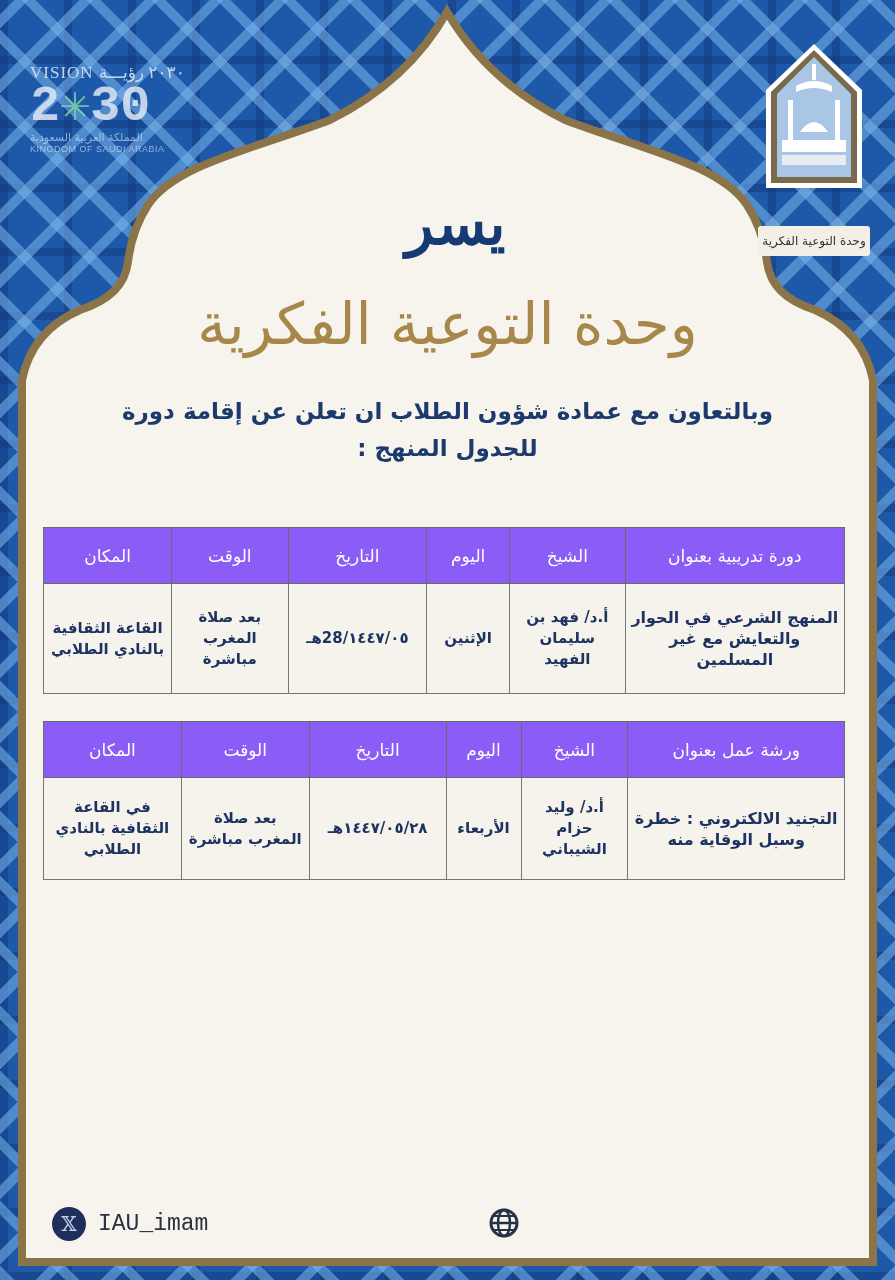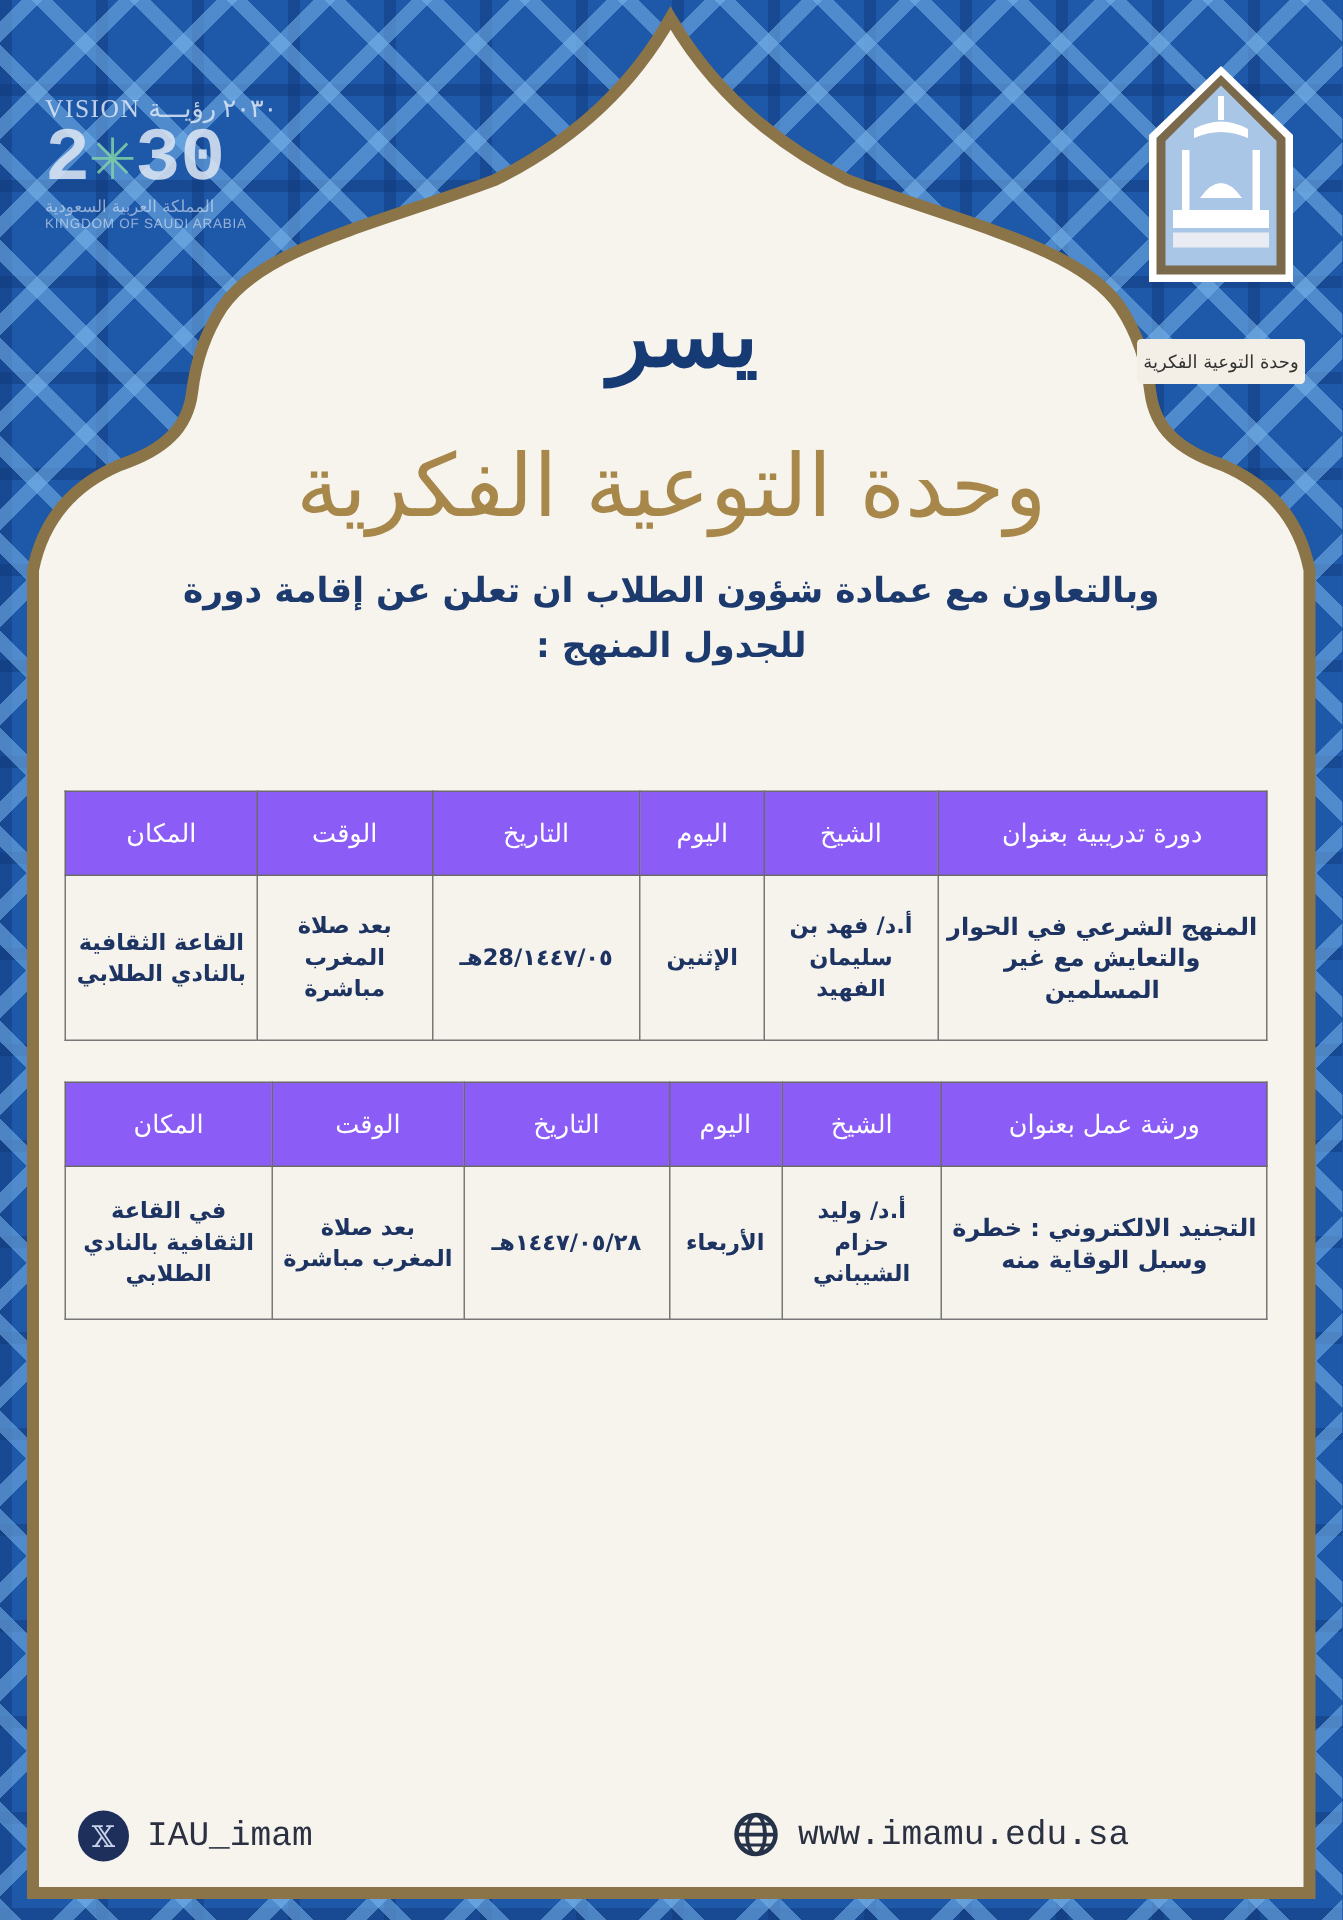--- a/index.html
+++ b/index.html
@@ -45,21 +45,21 @@
   .yusir {
     position: absolute; left: 16px; right: 0; top: 190px; text-align: center;
     color: #163a73; font-size: 58px; font-weight: bold; font-family: "DejaVu Serif", serif;
   }
   .unit-title {
     position: absolute; left: 0; right: 0; top: 290px; text-align: center;
     color: #a8874a; font-size: 58px; font-family: "DejaVu Serif", serif;
     direction: rtl;
   }
   .intro {
-    position: absolute; left: 120px; right: 120px; top: 376px;
+    position: absolute; left: 120px; right: 120px; top: 393px;
     text-align: center; direction: rtl;
     color: #1d3a6e; font-weight: bold; font-size: 23px; line-height: 37px;
     font-family: "DejaVu Sans", sans-serif;
   }
 
   table.sched {
     position: absolute; left: 43px; width: 802px;
     border-collapse: collapse; direction: rtl;
     font-family: "DejaVu Sans", sans-serif;
   }
@@ -205,14 +205,13 @@
 </div>
 
 <div class="footer-right">
   <svg width="32" height="32" viewBox="0 0 32 32">
     <circle cx="16" cy="16" r="13" fill="none" stroke="#263248" stroke-width="3"></circle>
     <ellipse cx="16" cy="16" rx="6" ry="13" fill="none" stroke="#263248" stroke-width="2.5"></ellipse>
     <line x1="3" y1="16" x2="29" y2="16" stroke="#263248" stroke-width="2.5"></line>
     <line x1="5" y1="9" x2="27" y2="9" stroke="#263248" stroke-width="2"></line>
     <line x1="5" y1="23" x2="27" y2="23" stroke="#263248" stroke-width="2"></line>
   </svg>
-  <span class="footer-text">www.imamu.edu.sa</span>
 </div>
 
 </body></html>

